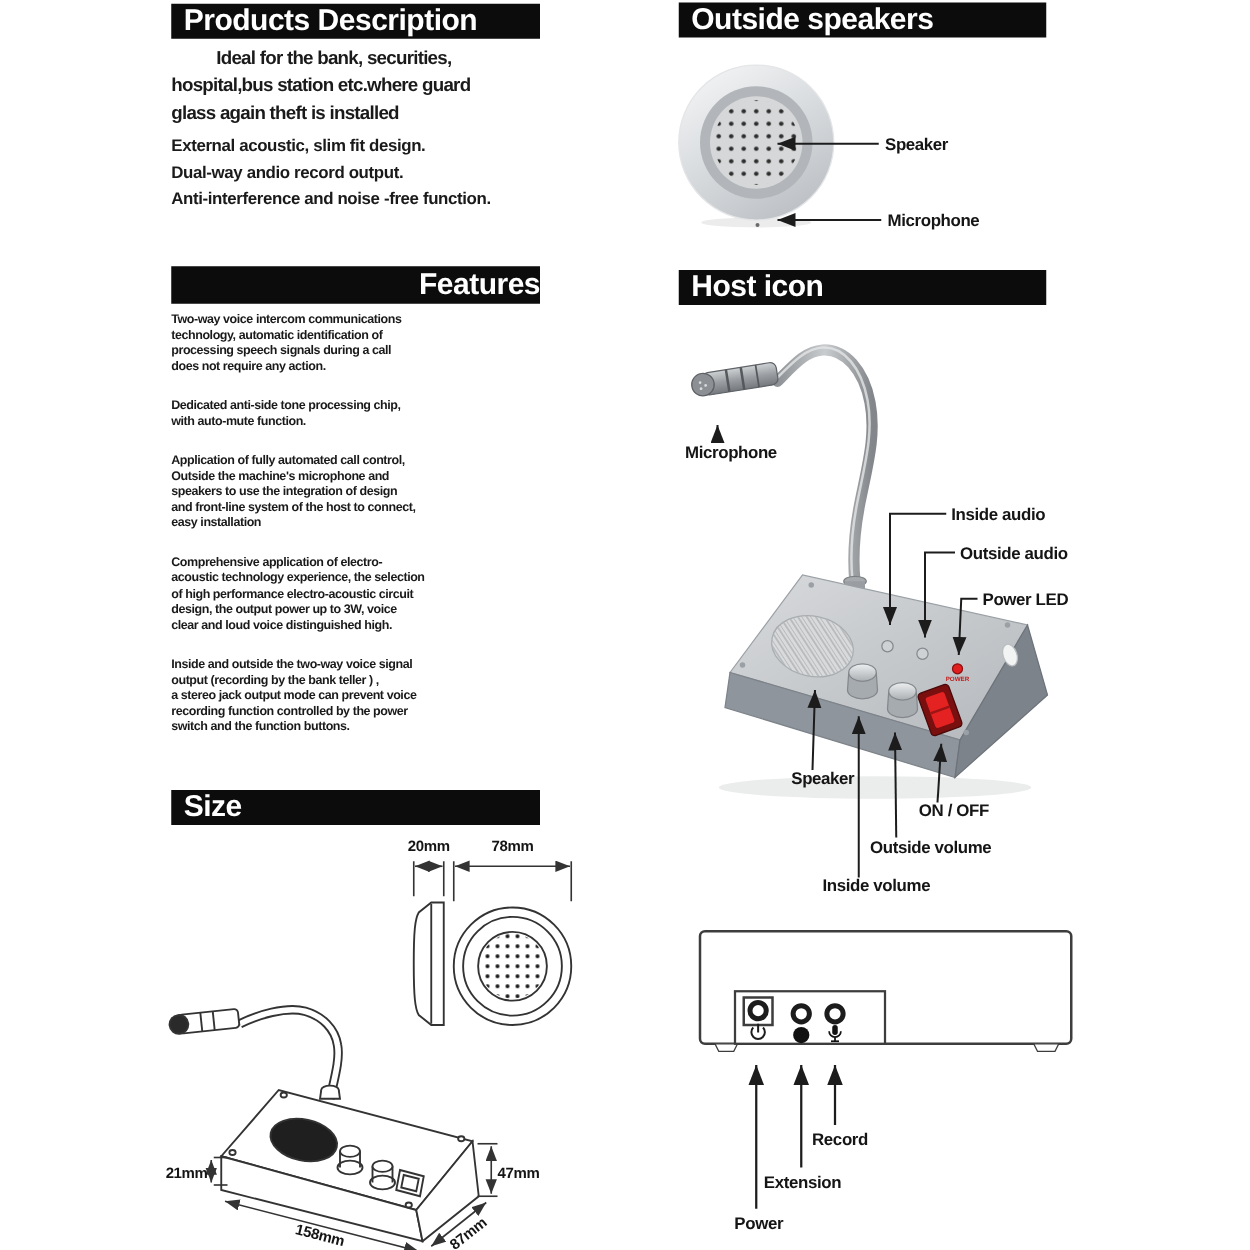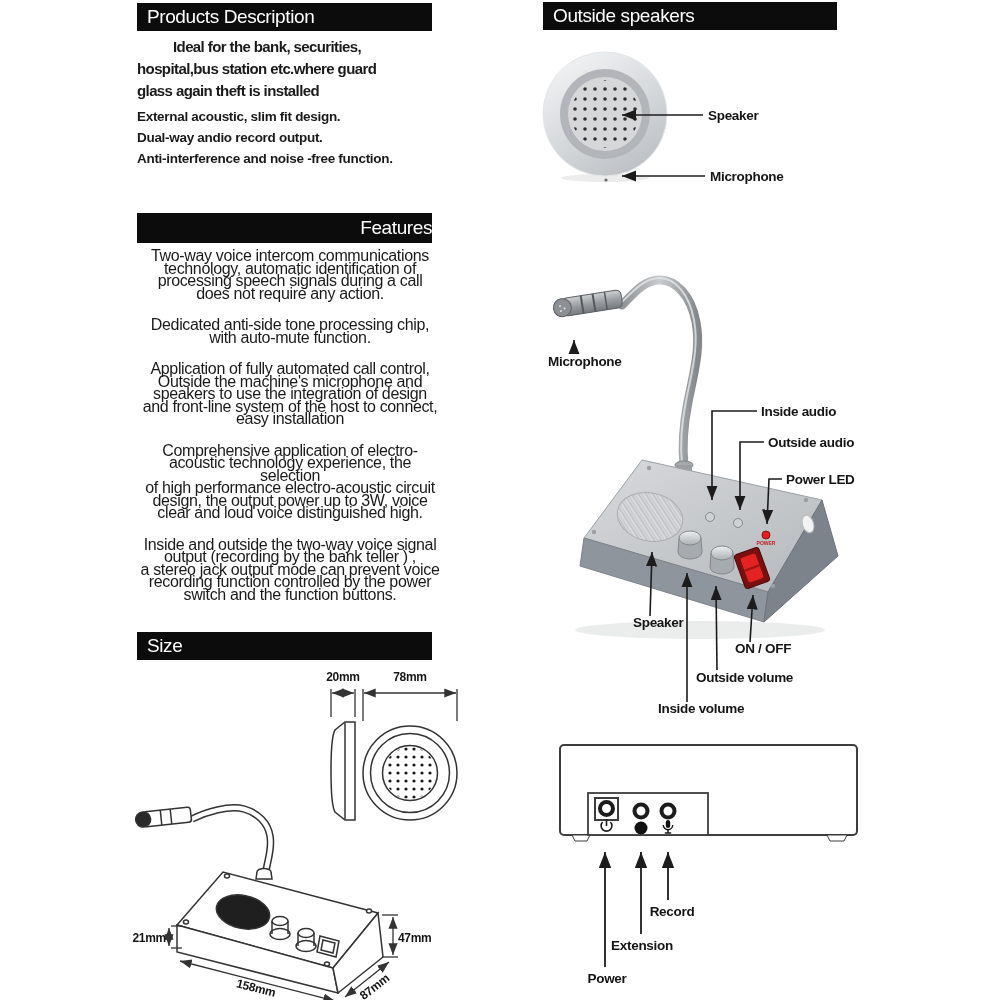--- a/index.html
+++ b/index.html
@@ -1,26 +1,26 @@
 <!DOCTYPE html>
 <html><head>
 <meta charset="utf-8">
 <style>
   html,body{margin:0;padding:0;background:#fff;}
   .page{position:relative;width:1000px;height:1000px;background:#ffffff;overflow:hidden;
         font-family:"Liberation Sans",sans-serif;color:#1a1a1a;}
-  .bar{position:absolute;background:#0c0c0c;color:#ffffff;font-weight:400;font-size:19px;
+  .bar{position:absolute;background:#0c0c0c;color:#ffffff;font-weight:700;font-size:24px;
        letter-spacing:-0.4px;display:flex;align-items:center;padding-left:10px;box-sizing:border-box;}
   .intro{position:absolute;left:137px;top:36px;width:306px;font-size:15px;line-height:22px;
          font-weight:700;letter-spacing:-0.6px;white-space:pre-line;text-indent:36px;}
   .bullets{position:absolute;left:137px;top:107px;width:306px;font-size:13.5px;line-height:19px;
            font-weight:700;letter-spacing:-0.3px;}
   .bullets>div{margin-bottom:2px;white-space:pre-line;}
-  .paras{position:absolute;left:137px;top:250px;width:306px;font-size:16px;line-height:12.5px;
-         font-weight:400;letter-spacing:-0.35px;text-align:center;}
+  .paras{position:absolute;left:137px;top:250px;width:306px;font-size:10px;line-height:12.5px;
+         font-weight:700;letter-spacing:-0.35px;}
   .paras>div{margin-bottom:19px;white-space:pre-line;}
   svg{position:absolute;overflow:visible;}
   svg text{font-family:"Liberation Sans",sans-serif;font-weight:700;fill:#151515;
            letter-spacing:-0.3px;font-size:13.5px;}
   svg text.dim{font-size:12px;}
 </style>
 </head>
 <body>
 
 <div class="page">
@@ -200,20 +200,23 @@
     <circle cx="65" cy="80" r="37" fill="#d6d7d8"></circle>
     <circle cx="65" cy="80" r="34" fill="url(#s1-dots)"></circle>
     <circle cx="66" cy="146" r="1.6" fill="#6a6a6a"></circle>
 
     <line x1="163" y1="81" x2="82" y2="81" stroke="#1c1c1c" stroke-width="1.6" marker-end="url(#s1-ah)"></line>
     <text x="168" y="86">Speaker</text>
     <line x1="165" y1="142" x2="82" y2="142" stroke="#1c1c1c" stroke-width="1.6" marker-end="url(#s1-ah)"></line>
     <text x="170" y="147">Microphone</text>
   </svg>
 
+  <div class="bar" style="left:543px;top:216px;width:294px;height:28px;">
+    <span>Host icon</span>
+  </div>
 
   <svg style="left:540px;top:250px;" width="330" height="470" viewBox="0 0 330 470">
     <defs>
       <linearGradient id="s2-top" x1="0" y1="0" x2="1" y2="1">
         <stop offset="0" stop-color="#d8dadc"></stop>
           <stop offset="1" stop-color="#b4b8bc"></stop>
       </linearGradient>
       <linearGradient id="s2-neck" x1="0" y1="0" x2="1" y2="0">
         <stop offset="0" stop-color="#8e9296"></stop>
           <stop offset="0.5" stop-color="#c9ccce"></stop>

